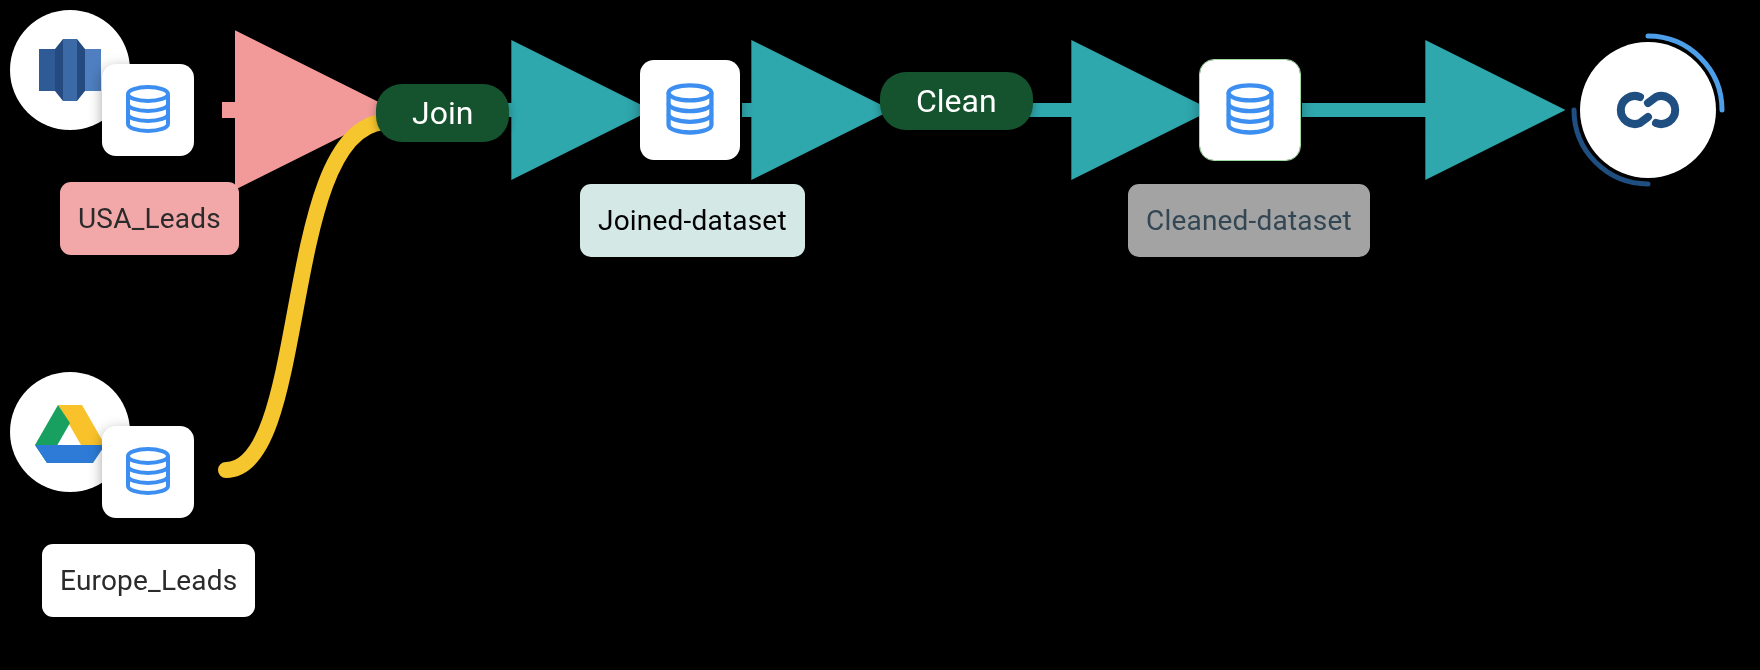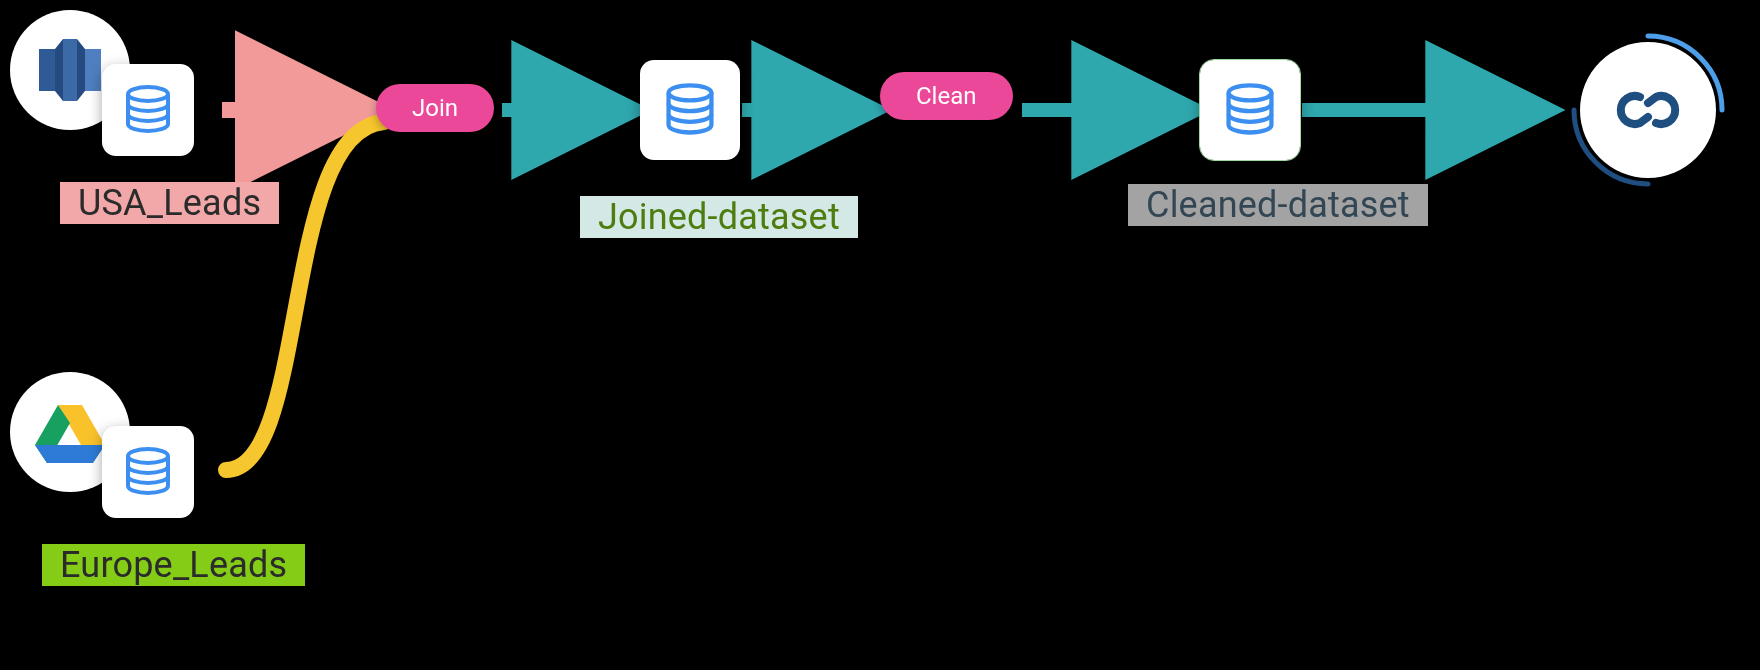--- a/index.html
+++ b/index.html
@@ -1,22 +1,22 @@
 <!DOCTYPE html>
 <html><head>
 <meta charset="utf-8">
 <style>
 html,body{margin:0;padding:0}
 body{width:1760px;height:670px;background:#000;position:relative;font-family:-apple-system,BlinkMacSystemFont,"Segoe UI",Roboto,Helvetica,Arial,sans-serif}
 .node{position:absolute}
 .circle{width:120px;height:120px;border-radius:50%;background:#fff;display:flex;align-items:center;justify-content:center}
 .dbcard{position:absolute;width:92px;height:92px;background:#fff;border-radius:14px;display:flex;align-items:center;justify-content:center;box-shadow:0 4px 14px rgba(0,0,0,.35)}
 .dbcard-mid{position:absolute;width:100px;height:100px;background:#fff;border-radius:14px;display:flex;align-items:center;justify-content:center;box-shadow:0 4px 14px rgba(0,0,0,.35)}
-.label{position:absolute;padding:0 18px;border-radius:0;font-size:36px;letter-spacing:.2px}
-.pill{position:absolute;padding:10px 36px;border-radius:26px;font-size:24px;color:#fff;background:#ec4899;box-shadow:0 3px 8px rgba(0,0,0,.3)}
+.label{position:absolute;padding:20px 18px;border-radius:11px;font-size:28px;letter-spacing:.2px}
+.pill{position:absolute;padding:10px 36px;border-radius:26px;font-size:32px;color:#fff;background:#14532d;box-shadow:0 3px 8px rgba(0,0,0,.3)}
 .dest-ring{position:absolute;width:160px;height:160px}
 .dest-circle{position:absolute;left:12px;top:12px;width:136px;height:136px;border-radius:50%;background:#fff;display:flex;align-items:center;justify-content:center}
 svg.full{position:absolute;left:0;top:0;pointer-events:none}
 </style>
 </head>
 <body>
 
 <svg class="full" width="1760" height="670">
   <defs>
     <marker id="ah-pink" viewBox="0 0 12 12" refX="10" refY="6" markerWidth="10" markerHeight="10" orient="auto">
@@ -71,33 +71,33 @@
   </div>
   <div class="dbcard" style="left:92px;top:54px">
     <svg width="56" height="56" viewBox="0 0 56 56">
       <ellipse cx="28" cy="12" rx="20" ry="7" fill="none" stroke="#3c8ff0" stroke-width="4"></ellipse>
       <path d="M8 12 V42 a20 7 0 0 0 40 0 V12" fill="none" stroke="#3c8ff0" stroke-width="4"></path>
       <path d="M8 22 a20 7 0 0 0 40 0" fill="none" stroke="#3c8ff0" stroke-width="4"></path>
       <path d="M8 32 a20 7 0 0 0 40 0" fill="none" stroke="#3c8ff0" stroke-width="4"></path>
     </svg>
   </div>
 </div>
-<div class="label" style="left:42px;top:544px;background:#84cc16;color:#2b2b2b">Europe_Leads</div>
+<div class="label" style="left:42px;top:544px;background:#ffffff;color:#2b2b2b">Europe_Leads</div>
 
 <div class="pill" style="left:376px;top:84px">Join</div>
 
 <div class="dbcard-mid" style="left:640px;top:60px">
   <svg width="60" height="60" viewBox="0 0 56 56">
     <ellipse cx="28" cy="12" rx="20" ry="7" fill="none" stroke="#3c8ff0" stroke-width="4"></ellipse>
     <path d="M8 12 V42 a20 7 0 0 0 40 0 V12" fill="none" stroke="#3c8ff0" stroke-width="4"></path>
     <path d="M8 22 a20 7 0 0 0 40 0" fill="none" stroke="#3c8ff0" stroke-width="4"></path>
     <path d="M8 32 a20 7 0 0 0 40 0" fill="none" stroke="#3c8ff0" stroke-width="4"></path>
   </svg>
 </div>
-<div class="label" style="left:580px;top:196px;background:#d4e8e5;color:#4d7c0f">Joined-dataset</div>
+<div class="label" style="left:580px;top:184px;background:#d4e8e5;color:#000000">Joined-dataset</div>
 
 <div class="pill" style="left:880px;top:72px">Clean</div>
 
 <div class="dbcard-mid" style="left:1200px;top:60px;outline:1px solid #9fd8a0">
   <svg width="60" height="60" viewBox="0 0 56 56">
     <ellipse cx="28" cy="12" rx="20" ry="7" fill="none" stroke="#3c8ff0" stroke-width="4"></ellipse>
     <path d="M8 12 V42 a20 7 0 0 0 40 0 V12" fill="none" stroke="#3c8ff0" stroke-width="4"></path>
     <path d="M8 22 a20 7 0 0 0 40 0" fill="none" stroke="#3c8ff0" stroke-width="4"></path>
     <path d="M8 32 a20 7 0 0 0 40 0" fill="none" stroke="#3c8ff0" stroke-width="4"></path>
   </svg>

